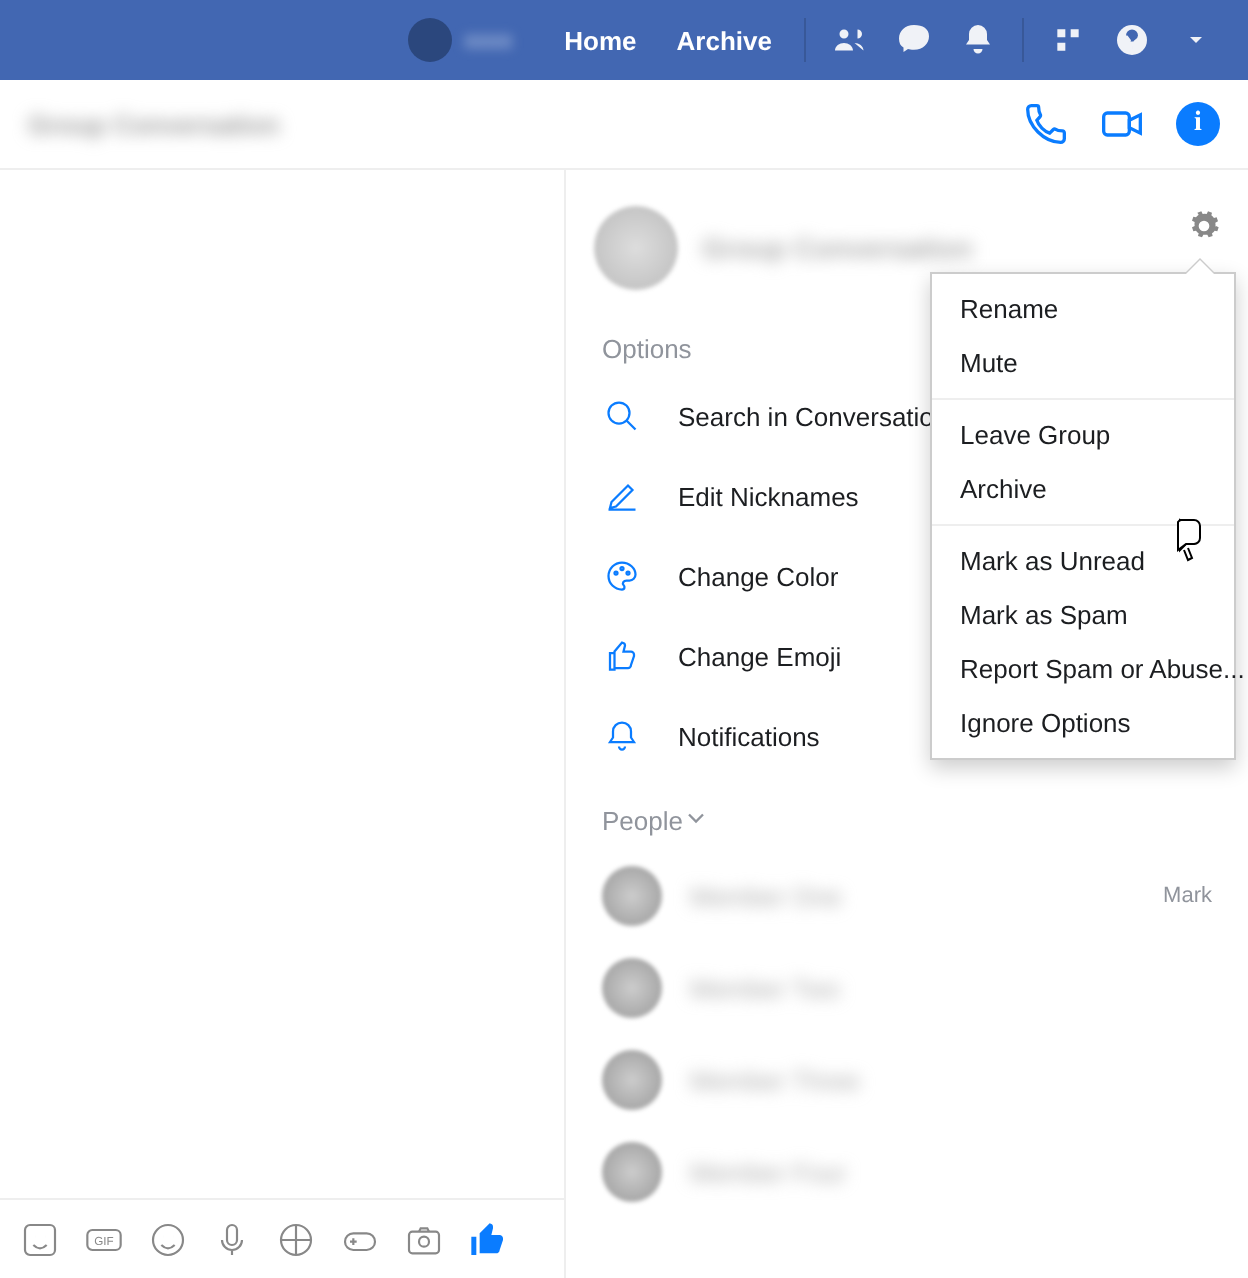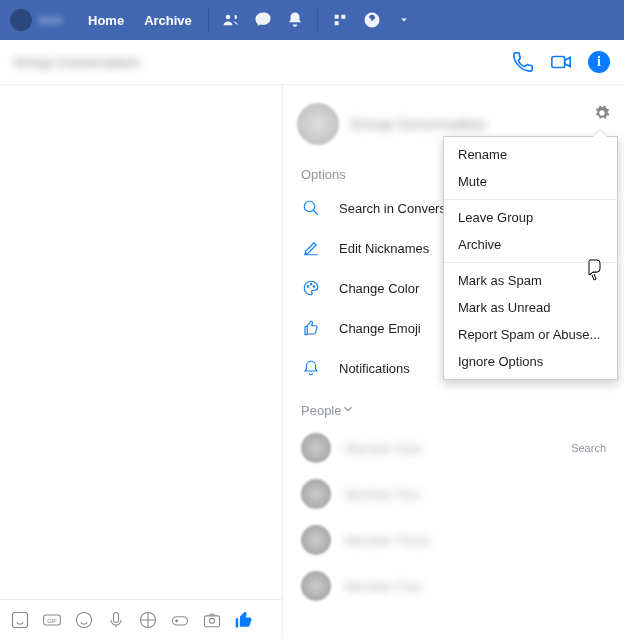--- a/index.html
+++ b/index.html
@@ -1,19 +1,19 @@
 <!DOCTYPE html>
 <html><head>
 <meta charset="utf-8">
 <style>
   * { box-sizing: border-box; margin: 0; padding: 0; font-family: Helvetica, Arial, sans-serif; }
   body { width: 624px; height: 639px; overflow: hidden; background: #fff; position: relative; }
 
   
-  .topnav { height: 40px; background: #4267B2; display: flex; align-items: center; padding: 0 10px; color: #fff; }
+  .topnav { height: 40px; background: #4267B2; display: flex; align-items: center; padding: 0 10px; color: #fff; justify-content: flex-end; }
   .topnav .avatar { width: 22px; height: 22px; border-radius: 50%; background: #2b477d; margin-right: 6px; }
   .topnav .name { color: #c9d6ee; filter: blur(3px); font-size: 12px; width: 40px; }
   .topnav .navlink { color: #fff; font-size: 13px; font-weight: bold; padding: 0 10px; cursor: pointer; }
   .topnav .divider { width: 1px; height: 22px; background: #385898; margin: 0 6px; }
   .topnav .nicon { width: 20px; height: 20px; display: flex; align-items: center; justify-content: center; margin: 0 6px; cursor: pointer; }
   .topnav svg { fill: #f0f2f7; }
 
   
   .subheader { height: 45px; border-bottom: 1px solid #eee; display: flex; align-items: center; justify-content: space-between; padding: 0 14px; }
   .subheader .title { color: #999; filter: blur(4px); font-size: 13px; font-weight: bold; }
@@ -44,21 +44,21 @@
   .people-header { display:flex; align-items:center; justify-content:flex-start; padding: 14px 18px 6px; color:#90949c; font-size:13px; }
   .person-row { display:flex; align-items:center; padding: 8px 18px; font-size:13px; }
   .person-row .pvat { width:30px; height:30px; border-radius:50%; background: radial-gradient(circle,#ccc,#999); margin-right:14px; filter:blur(1px);}
   .person-row .plabel { color:#aaa; filter:blur(4px); flex:1; }
   .person-row .admin { color:#90949c; font-size:11px; }
   .add-person .addicon { width:30px; height:30px; border-radius:50%; display:flex; align-items:center; justify-content:center; margin-right:14px;}
   .add-person .addicon svg { stroke:#0a7cff; stroke-width:2; }
   .add-person .plabel { filter:none; color:#1c1e21; }
 
   
-  .menu { position:absolute; top: 136px; right: 6px; width: 175px; background:#fff; border:1px solid #ccc; box-shadow:0 4px 10px rgba(0,0,0,.2); z-index:10; padding: 4px 0; font-size:13px; }
+  .menu { position:absolute; top: 136px; right: 6px; width: 153px; background:#fff; border:1px solid #ccc; box-shadow:0 4px 10px rgba(0,0,0,.2); z-index:10; padding: 4px 0; font-size:13px; }
   .menu .mitem { padding: 6px 14px; cursor:pointer; white-space:nowrap; color:#1c1e21; }
   .menu .mitem:hover, .menu .mitem.active { background:#1877f2; color:#fff; }
   .menu .msep { height:1px; background:#eee; margin:4px 0; }
   .menu::before { content:""; position:absolute; top:-7px; right:10px; width:0;height:0; border-left:7px solid transparent; border-right:7px solid transparent; border-bottom:7px solid #fff; filter: drop-shadow(0 -1px 0 #ccc);}
 
   .cursor { position:absolute; top: 258px; right: 20px; z-index: 20; pointer-events:none;}
 </style>
 </head>
 <body>
 
@@ -234,21 +234,21 @@
     <div class="people-header">
       <span>People</span>
       <span><svg viewBox="0 0 24 24" width="14" height="14" fill="none" stroke="#90949c" stroke-width="2">
             <path d="M6 9l6 6 6-6"></path>
           </svg></span>
     </div>
 
     <div class="person-row">
       <span class="pvat"></span>
       <span class="plabel">Member One</span>
-      <span class="admin">Search</span>
+      <span class="admin">Mark</span>
     </div>
     <div class="person-row">
       <span class="pvat"></span>
       <span class="plabel">Member Two</span>
     </div>
     <div class="person-row">
       <span class="pvat"></span>
       <span class="plabel">Member Three</span>
     </div>
     <div class="person-row">
@@ -258,22 +258,22 @@
   </div>
 </div>
 
 <div class="menu">
   <div class="mitem">Rename</div>
   <div class="mitem">Mute</div>
   <div class="msep"></div>
   <div class="mitem">Leave Group</div>
   <div class="mitem">Archive</div>
   <div class="msep"></div>
+  <div class="mitem">Mark as Unread</div>
   <div class="mitem">Mark as Spam</div>
-  <div class="mitem">Mark as Unread</div>
   <div class="mitem">Report Spam or Abuse...</div>
   <div class="mitem">Ignore Options</div>
 </div>
 
 <div class="cursor">
   <svg width="20" height="24" viewBox="0 0 20 24">
       <path fill="#fff" stroke="#000" stroke-width="1" d="M6 2v15l3-3h3c2 0 3-1 3-3V6c0-2-1-3-3-3H9L6 2zM8 17l2 5 2-1-2-5"></path>
       <path fill="#fff" stroke="#000" d="M5 3a2 2 0 012-1h6a3 3 0 013 3v6a3 3 0 01-3 3H9l-4 3V3z"></path>
     </svg>
 </div>

